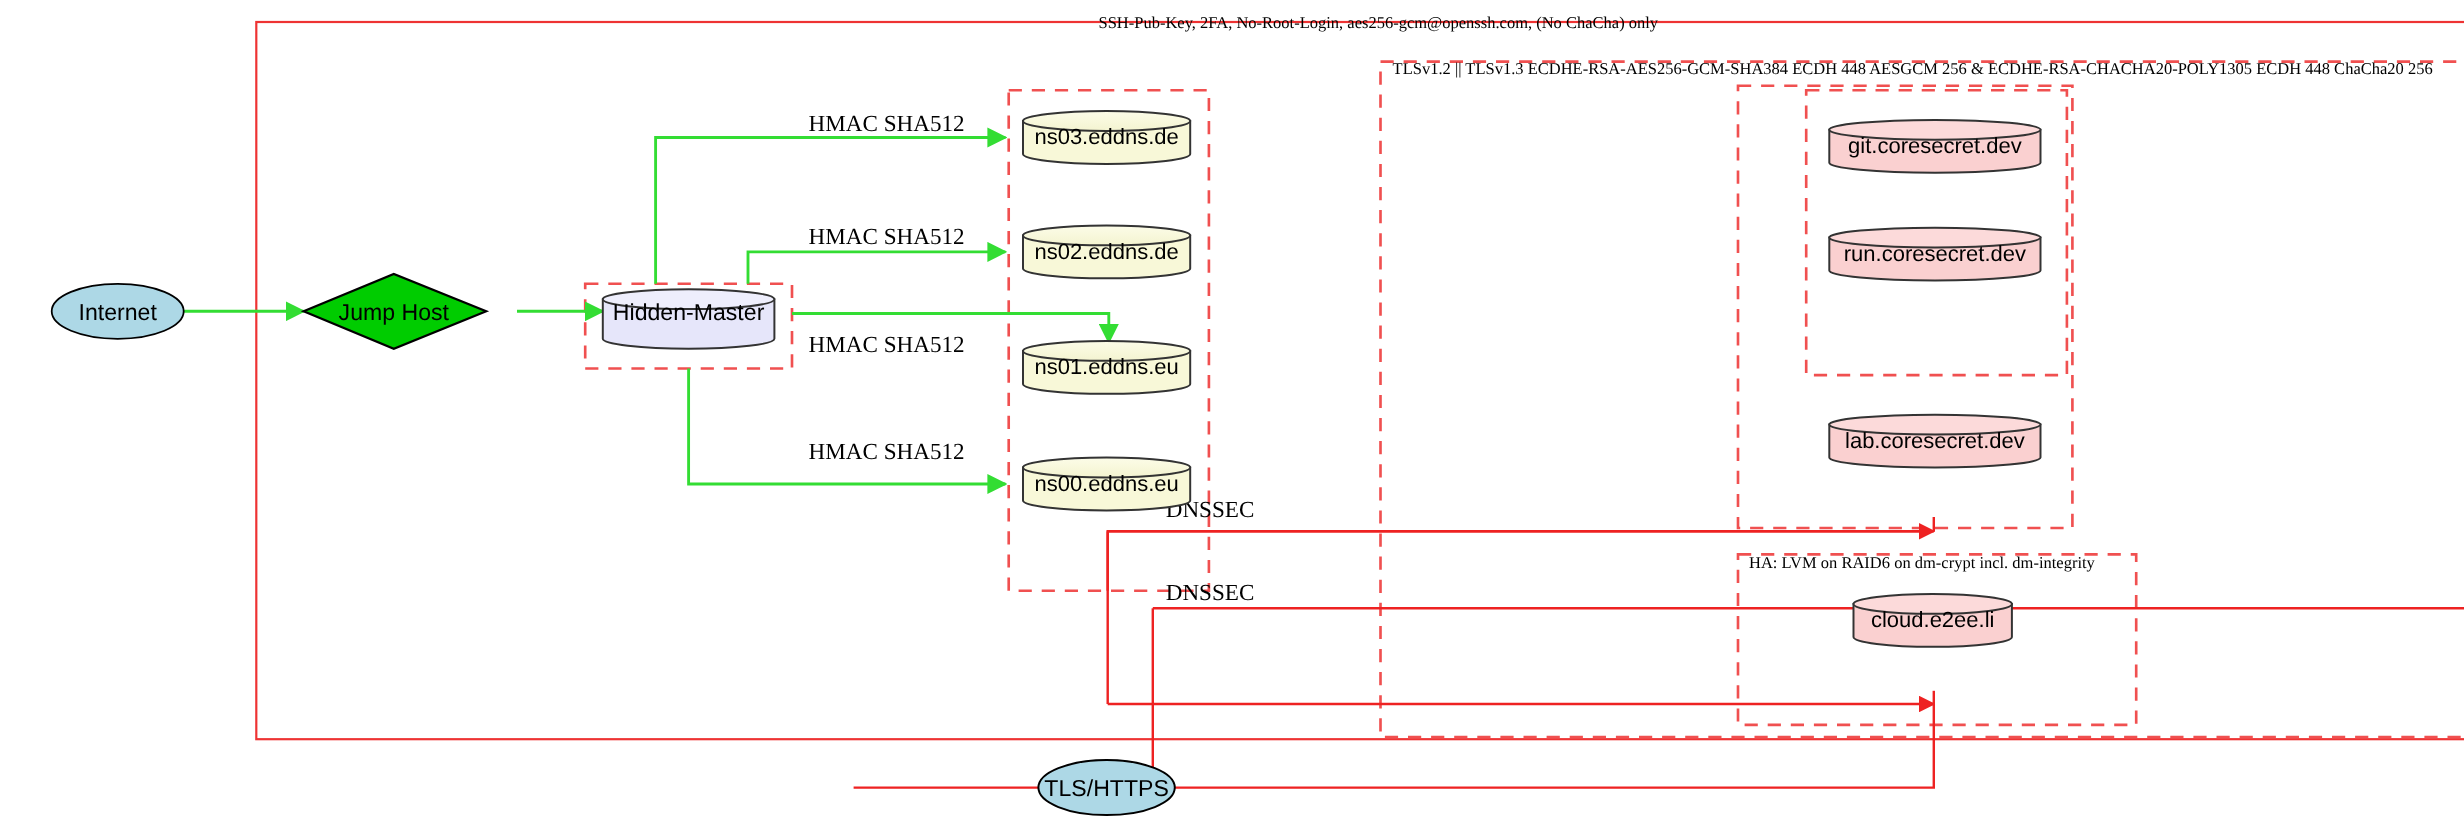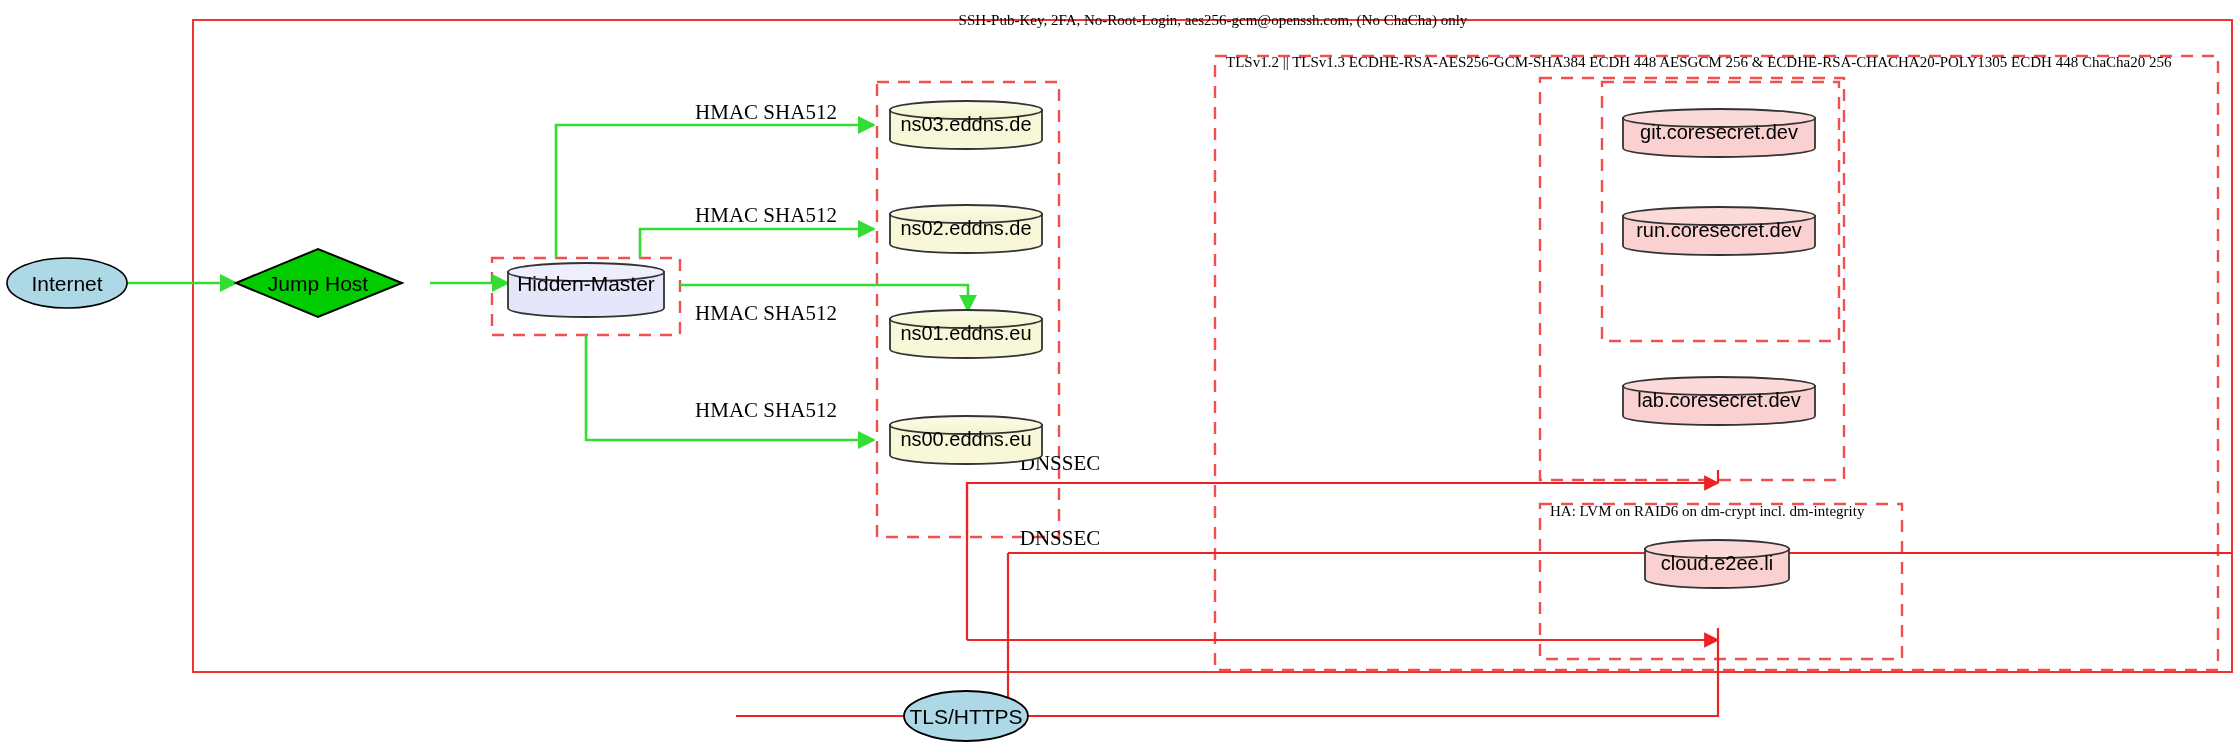--- a/index.html
+++ b/index.html
@@ -10,20 +10,21 @@
   body {
     font-family: "Liberation Sans", sans-serif;
     width: 2240px;
     height: 744px;
     overflow: hidden;
   }
   #diagram-root {
     position: relative;
     width: 1836px;
     height: 744px;
+    padding-left: 40px;
   }
   svg.canvas {
     display: block;
     width: 2240px;
     height: 744px;
   }
   .cluster-caption {
     font-family: "Liberation Serif", serif;
     font-size: 15px;
     fill: #000000;

